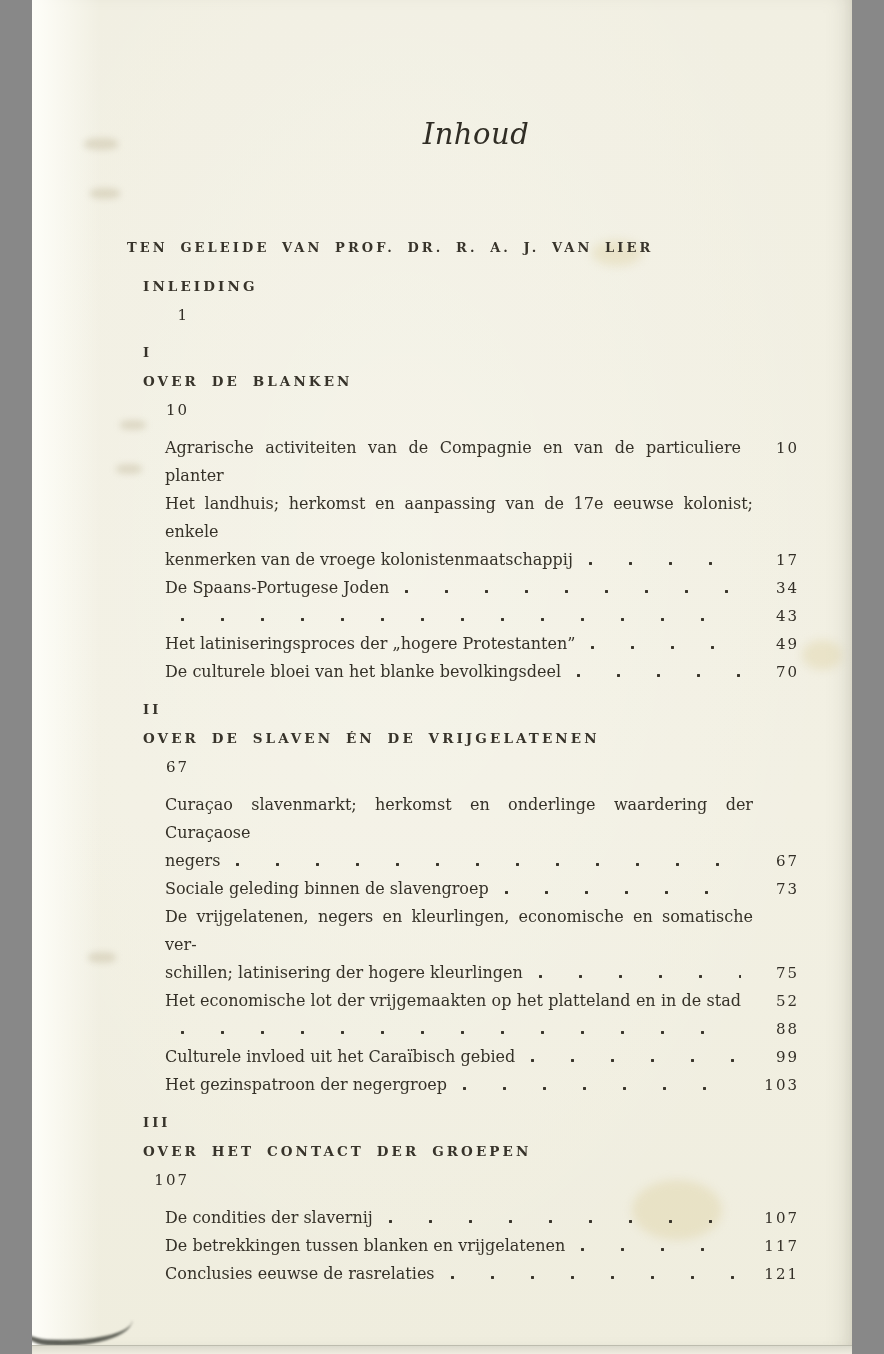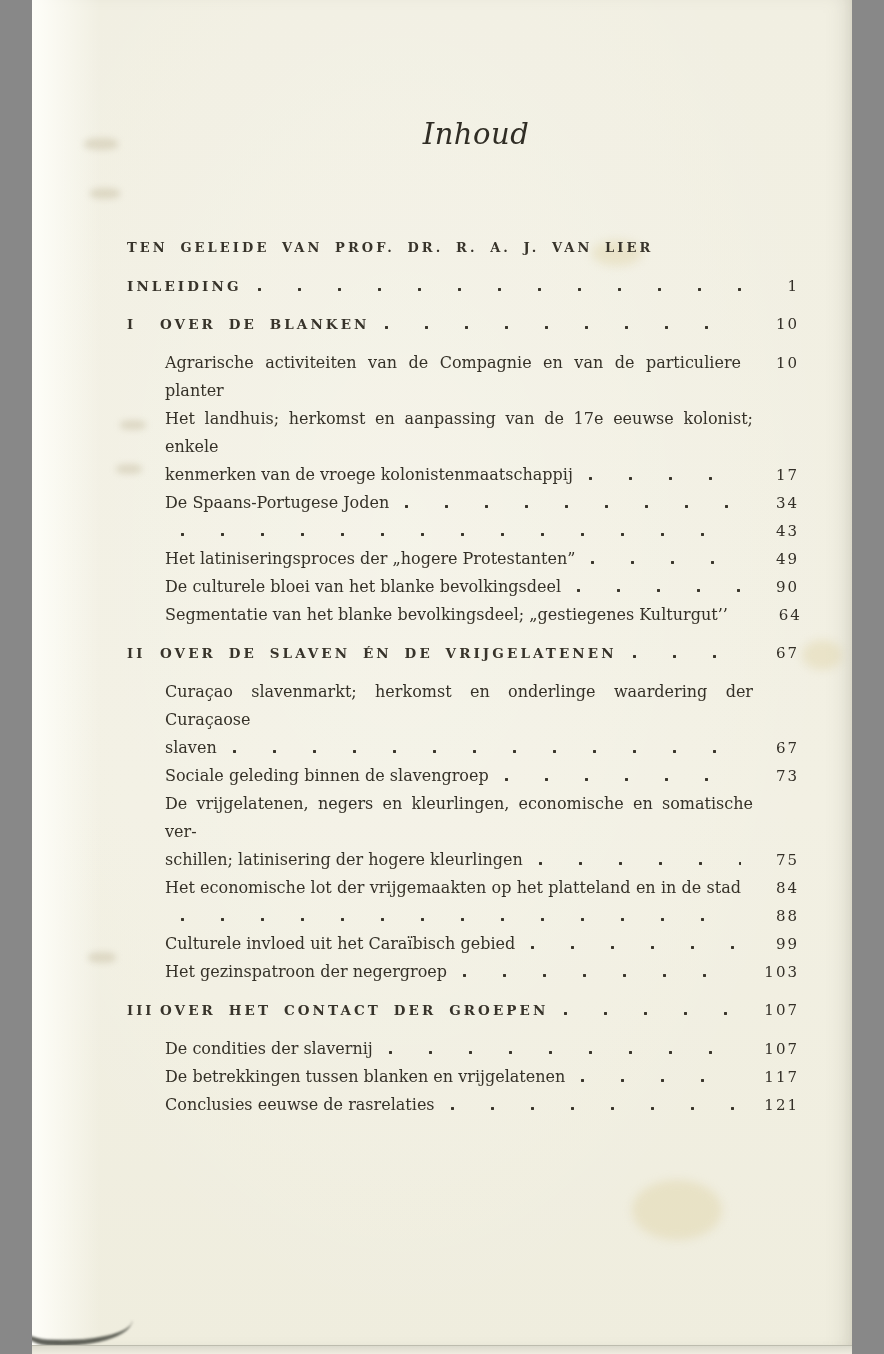--- a/index.html
+++ b/index.html
@@ -19,21 +19,21 @@
   }
   .left-light{position:absolute;inset:0;pointer-events:none;
     background:linear-gradient(90deg, rgba(255,255,250,.95), rgba(255,255,250,0) 68px);}
   .content{position:absolute;left:95px;top:0;width:670px;}
   .title-row{margin-top:112px;height:44px;line-height:44px;text-align:center;}
   .title-row .t{font-style:italic;font-size:29px;letter-spacing:.5px;color:#302d25;
     display:inline-block;transform:translateX(14px);}
   .preface{margin-top:78px;height:28px;line-height:28px;}
   .caps{font-weight:bold;font-size:13px;letter-spacing:3.1px;word-spacing:5px;color:#37332a;}
   .row{display:flex;align-items:baseline;min-height:28px;line-height:28px;}
-  .chapter{margin-top:10px;margin-bottom:10px;}
+  .chapter{margin-top:10px;margin-bottom:10px;flex-direction:column;}
   .sub{padding-left:38px;}
   .numeral{flex:none;width:33px;}
   .text{font-size:16px;white-space:nowrap;}
   .text.caps{font-size:13.5px;}
   .just{flex:1;white-space:normal;text-align:justify;text-align-last:justify;}
   .leader{flex:1;display:inline-block;height:3px;margin:0 12px 1px 16px;
     background-image:radial-gradient(circle at 1.5px 1.5px,#3a362c 1.35px,rgba(0,0,0,0) 2px);
     background-size:40px 3px;background-repeat:repeat-x;background-position:left bottom;}
   .leader.nodots{background:none;}
   .pagenum{flex:none;width:46px;text-align:right;font-size:15px;letter-spacing:2px;margin-right:-2px;color:#332f27;}
@@ -103,59 +103,54 @@
           <span class="pagenum">43</span>
         </div>
         <div class="row sub">
           <span class="text">Het latiniseringsproces der „hogere Protestanten”</span>
           <span class="leader"></span>
           <span class="pagenum">49</span>
         </div>
         <div class="row sub">
           <span class="text">De culturele bloei van het blanke bevolkingsdeel</span>
           <span class="leader"></span>
-          <span class="pagenum">90</span>
-        </div>
-        <div class="row sub">
-          <span class="text">Segmentatie van het blanke bevolkingsdeel; „gestiegenes Kulturgut’’</span>
-          <span class="leader nodots"></span>
-          <span class="pagenum">64</span>
+          <span class="pagenum">70</span>
         </div>
         <div class="row chapter">
           <span class="numeral caps">II</span>
           <span class="text caps">OVER DE SLAVEN ÉN DE VRIJGELATENEN</span>
           <span class="leader"></span>
           <span class="pagenum">67</span>
         </div>
         <div class="row sub">
           <span class="text just">Curaçao slavenmarkt; herkomst en onderlinge waardering der Curaçaose</span>
           <span class="pagenum"></span>
         </div>
         <div class="row sub">
-          <span class="text">slaven</span>
+          <span class="text">negers</span>
           <span class="leader"></span>
           <span class="pagenum">67</span>
         </div>
         <div class="row sub">
           <span class="text">Sociale geleding binnen de slavengroep</span>
           <span class="leader"></span>
           <span class="pagenum">73</span>
         </div>
         <div class="row sub">
           <span class="text just">De vrijgelatenen, negers en kleurlingen, economische en somatische ver-</span>
           <span class="pagenum"></span>
         </div>
         <div class="row sub">
           <span class="text">schillen; latinisering der hogere kleurlingen</span>
           <span class="leader"></span>
           <span class="pagenum">75</span>
         </div>
         <div class="row sub">
           <span class="text just">Het economische lot der vrijgemaakten op het platteland en in de stad</span>
-          <span class="pagenum" style="margin-left: 12px;">84</span>
+          <span class="pagenum" style="margin-left: 12px;">52</span>
         </div>
         <div class="row sub">
           <span class="leader"></span>
           <span class="pagenum">88</span>
         </div>
         <div class="row sub">
           <span class="text">Culturele invloed uit het Caraïbisch gebied</span>
           <span class="leader"></span>
           <span class="pagenum">99</span>
         </div>

